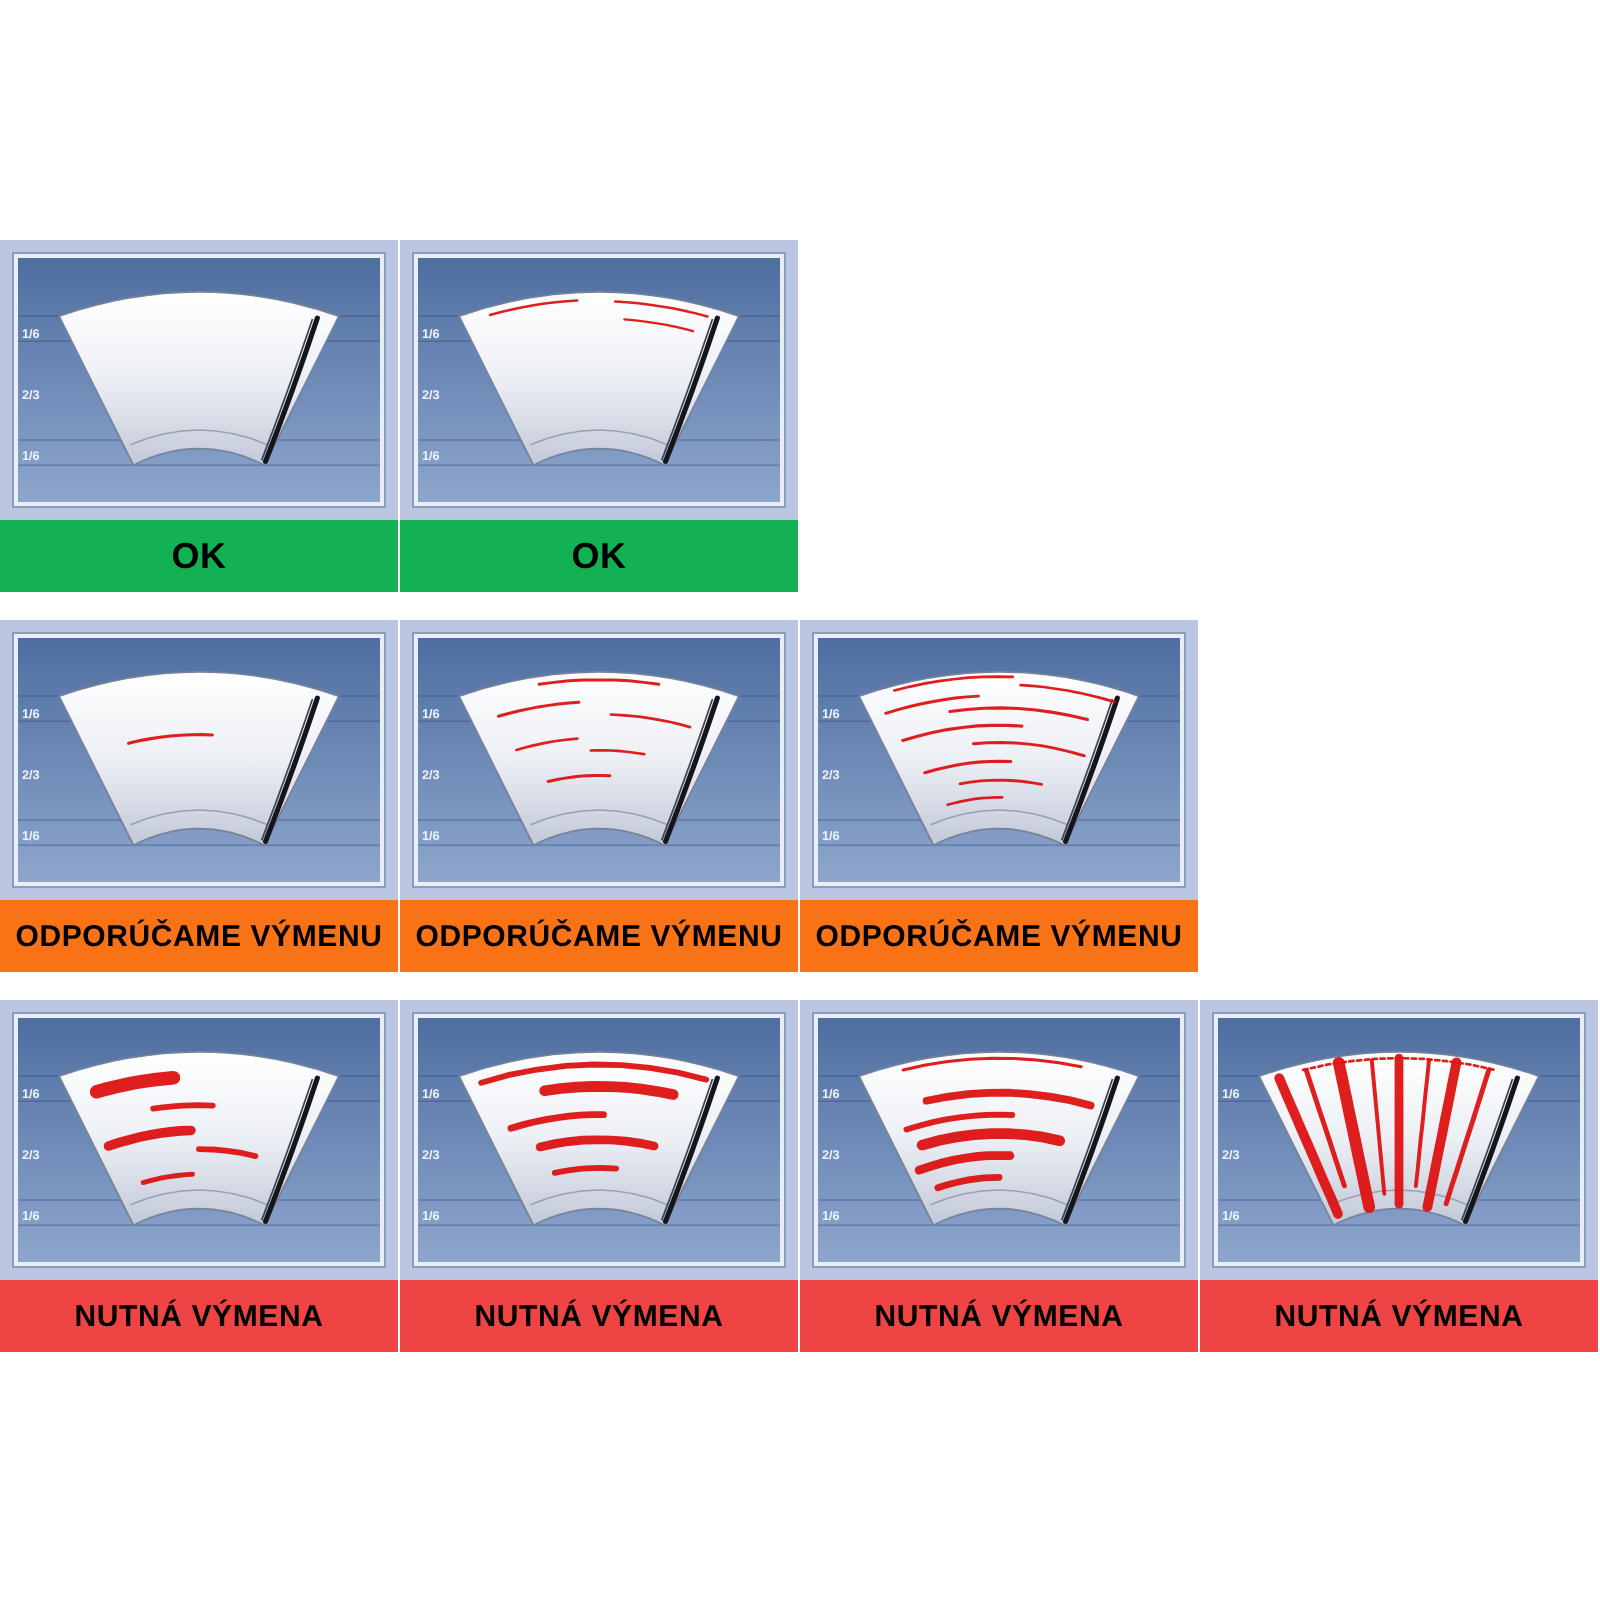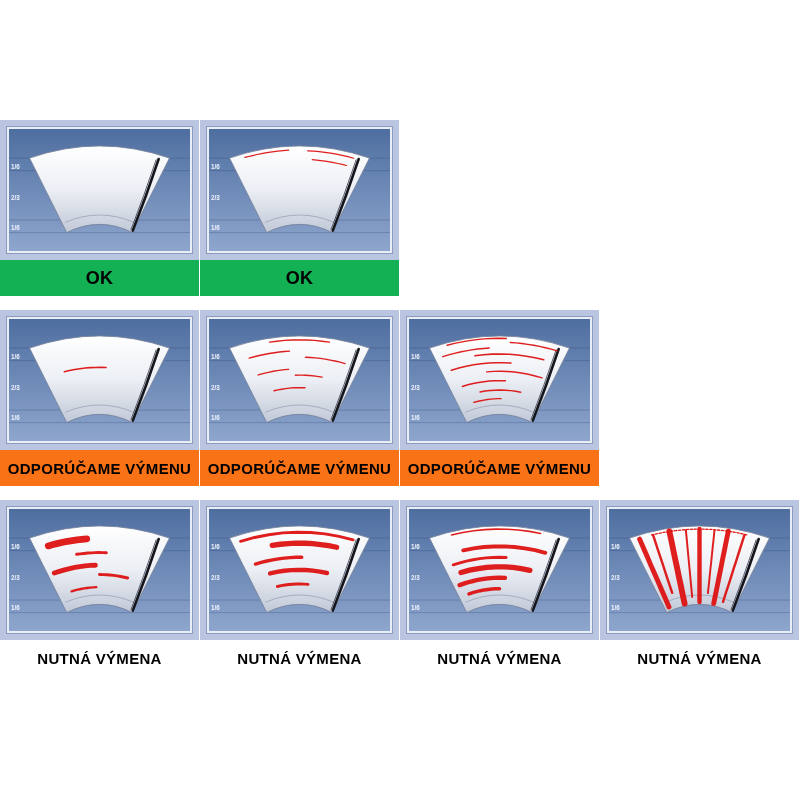--- a/index.html
+++ b/index.html
@@ -15,21 +15,21 @@
   .panel svg { display:block; width:100%; height:100%; }
   .bar {
     position:absolute; left:0; bottom:0; width:100%; height:36px;
     display:flex; align-items:center; justify-content:center;
     font-weight:bold; font-size:15px; color:#000; letter-spacing:.3px;
     white-space:nowrap;
     text-align:center;
   }
   .bar.ok { background:#14b054; font-size:18px; }
   .bar.warn { background:#f97316; }
-  .bar.danger { background:#ffffff; }
+  .bar.danger { background:#ef4444; }
   
   .c0{left:0;top:120px}.c1{left:200px;top:120px}
   .c2{left:0;top:310px}.c3{left:200px;top:310px}.c4{left:400px;top:310px}
   .c5{left:0;top:500px}.c6{left:200px;top:500px}.c7{left:400px;top:500px}.c8{left:600px;top:500px}
 </style>
 </head>
 <body>
 
 <div class="stage">
 

